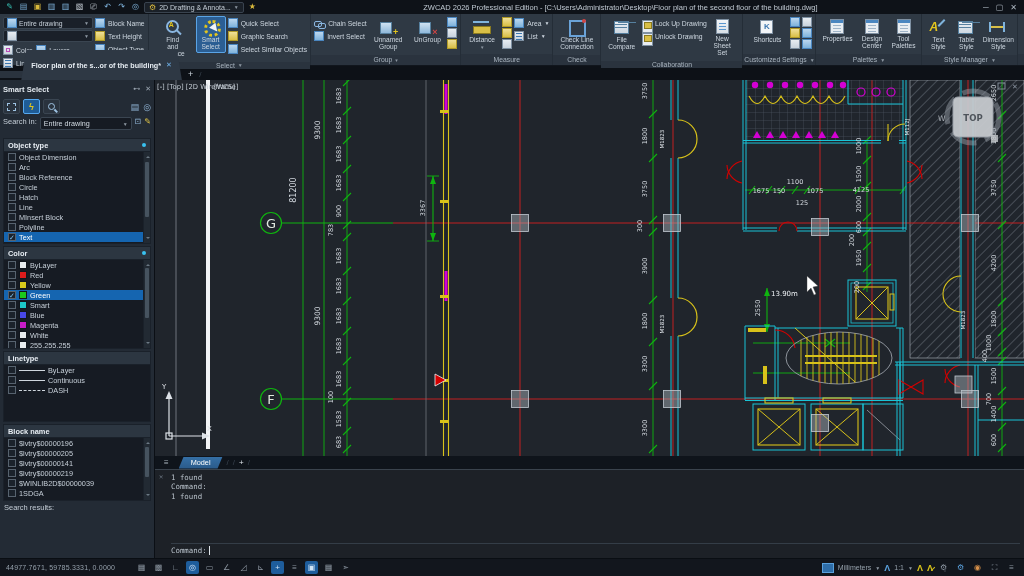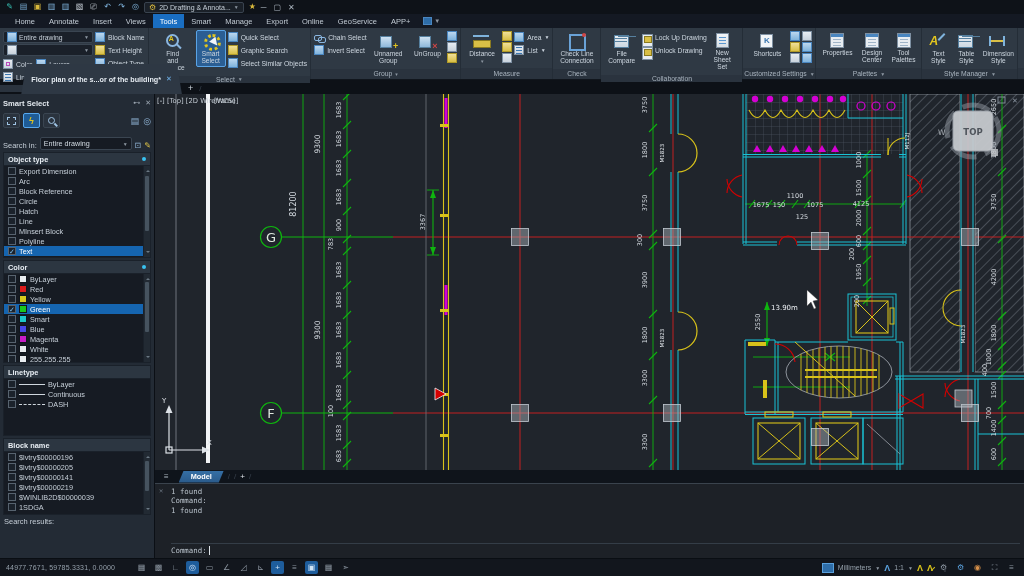--- a/index.html
+++ b/index.html
@@ -104,21 +104,21 @@
   .phead{height:14px;display:flex;align-items:center;color:#e2e8ee;font-weight:bold;font-size:7.6px}
   .phead .pi{margin-left:auto;display:flex;gap:5px;color:#9aa5b0;font-weight:normal;font-size:7px}
   .ptools{height:21px;display:flex;align-items:center;gap:3px}
   .ptb{width:17px;height:15px;border:1px solid #3a4551;border-radius:2px;display:flex;align-items:center;justify-content:center;background:#2a333e}
   .ptb.on{background:#1f5c96;border-color:#56a8ef}
   .ptb .bolt{color:#e2c51e;font-size:9px;font-weight:bold}
   .ptb .selic{width:9px;height:8px;border:1px dashed #9fc4e4;position:relative}
   .ptb .mag{width:7px;height:7px;border:1.5px solid #9fc4e4;border-radius:50%;position:relative}
   .ptb .mag::after{content:"";position:absolute;width:4px;height:1.5px;background:#9fc4e4;transform:rotate(45deg);left:5px;top:6px}
   .ptools .right{margin-left:auto;display:flex;gap:4px;color:#8fb3d4;font-size:9px}
-  .psearch{height:19px;display:flex;align-items:flex-end;gap:3px;color:#c3ccd5}
+  .psearch{height:19px;display:flex;align-items:flex-start;gap:3px;color:#c3ccd5}
   .psel{flex:1;height:13px;background:#161b23;border:1px solid #3a4551;border-radius:2px;display:flex;align-items:center;font-size:7.2px;padding:0 3px;color:#d2dae2}
   .psel .dn{margin-left:auto;color:#8d97a2;font-size:5px}
   .psearch .ic2{color:#8fb3d4;font-size:8px}
   .psearch .ic3{color:#d9bf46;font-size:8px}
   .sect{margin-top:2px}
   .shead{height:13px;background:#2c3641;display:flex;align-items:center;padding:0 4px;color:#e6ecf2;font-weight:bold;font-size:7.4px;border:1px solid #1a212a;border-bottom:none}
   .shead .dot{margin-left:auto;width:4px;height:4px;border-radius:50%;background:#39c2f0}
   .plist{background:#161b23;border:1px solid #1a212a;position:relative;overflow:hidden}
   .prow{height:10px;display:flex;align-items:center;gap:3px;padding:0 2px 0 4px;color:#c6cfd8;font-size:7.3px;white-space:nowrap}
   .prow.sel{background:#1565b0;color:#fff}
@@ -131,21 +131,21 @@
   .sb::before,.sb::after{content:"";position:absolute;left:2px;border:2px solid transparent}
   .sb::before{top:2px;border-bottom-color:#6b7884}
   .sb::after{bottom:2px;border-top-color:#6b7884}
   .srlabel{height:13px;display:flex;align-items:flex-end;color:#c3ccd5;padding:2px 1px}
   .srbox{height:20px;border:1px solid #5a6673;background:#1a2028;display:flex;align-items:center;padding:0 4px;color:#e2e8ee;font-size:7.4px}
 
   
   .rightcol{flex:1;display:flex;flex-direction:column;min-width:0}
   .canvas-wrap{height:376px;position:relative;background:#20252c}
   .modelbar{height:13px;background:#0f141b;display:flex;align-items:center;gap:4px;padding:0 5px;font-size:7.3px}
-  .mtab2{height:12px;display:flex;align-items:center;background:linear-gradient(#356fa5,#2a5a8a);color:#fff;font-weight:bold;
+  .mtab2{height:12px;display:flex;align-items:center;background:linear-gradient(#356fa5,#2a5a8a);color:#fff;font-weight:normal;
      padding:0 12px;clip-path:polygon(5px 0,100% 0,calc(100% - 5px) 100%,0 100%)}
   .cmd{flex:1;background:#1d2127;border-top:1px solid #3a434d;position:relative;
      font-family:"DejaVu Sans Mono",monospace;font-size:7.4px;color:#b8c1ca;padding:3px 4px 2px 16px;display:flex;flex-direction:column}
   .cmd .xclose{position:absolute;left:4px;top:3px;color:#6b7682;font-size:7px}
   .cline{height:9.4px;line-height:9.4px;white-space:pre}
   .cprompt{margin-top:auto;border-top:1px solid #343d47;height:13px;display:flex;align-items:center;gap:2px;white-space:pre}
   .caret{display:inline-block;width:1px;height:9px;background:#dfe5ea;animation:blink 1.1s steps(1) infinite}
   @keyframes blink{50%{opacity:0}}
 
   
@@ -178,41 +178,28 @@
       <span class="qai">↶</span>
       <span class="qai">↷</span>
       <span class="qai">◎</span>
     </div>
     <div class="ws">
       <span class="gear">⚙</span>
       <span>2D Drafting &amp; Annota...</span>
       <span class="dnv">▼</span>
     </div>
     <span class="qai y">★</span>
+    <div class="title-text">ZWCAD 2026 Professional Edition - [C:\Users\Administrator\Desktop\Floor plan of the second floor of the building.dwg]</div>
     <div class="winbtns">
       <span>─</span>
       <span>▢</span>
       <span>✕</span>
     </div>
   </div>
 
-  <div class="menubar">
-    <div class="mtab">Home</div>
-    <div class="mtab">Annotate</div>
-    <div class="mtab">Insert</div>
-    <div class="mtab">Views</div>
-    <div class="mtab active">Tools</div>
-    <div class="mtab">Smart</div>
-    <div class="mtab">Manage</div>
-    <div class="mtab">Export</div>
-    <div class="mtab">Online</div>
-    <div class="mtab">GeoService</div>
-    <div class="mtab">APP+</div>
-    <div class="mcaret"><span class="bx"></span>▼</div>
-  </div>
 
   <div class="ribbon">
 
     <div class="rgroup" style="width:180px">
       <div class="rbody">
         <div class="scol" style="width:90px">
           <div class="fld">
               <span class="ric-s mini bl"></span>
               <span>Entire drawing</span>
               <span class="dn">▼</span>
@@ -524,21 +511,21 @@
       </div>
 
       <div class="sect">
         <div class="shead">
             <span>Object type</span>
             <span class="dot"></span>
           </div>
         <div class="plist" style="height:93px">
           <div class="prow">
               <span class="cb"></span>
-              <span>Export Dimension</span>
+              <span>Object Dimension</span>
             </div>
           <div class="prow">
               <span class="cb"></span>
               <span>Arc</span>
             </div>
           <div class="prow">
               <span class="cb"></span>
               <span>Block Reference</span>
             </div>
           <div class="prow">

